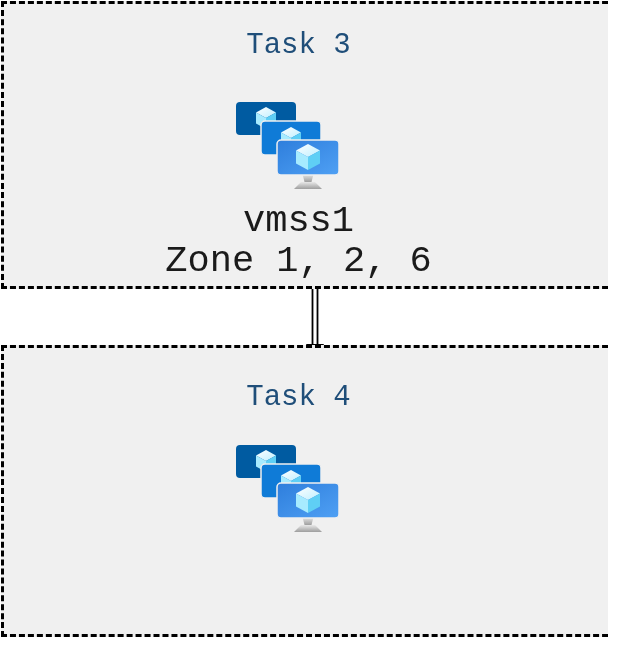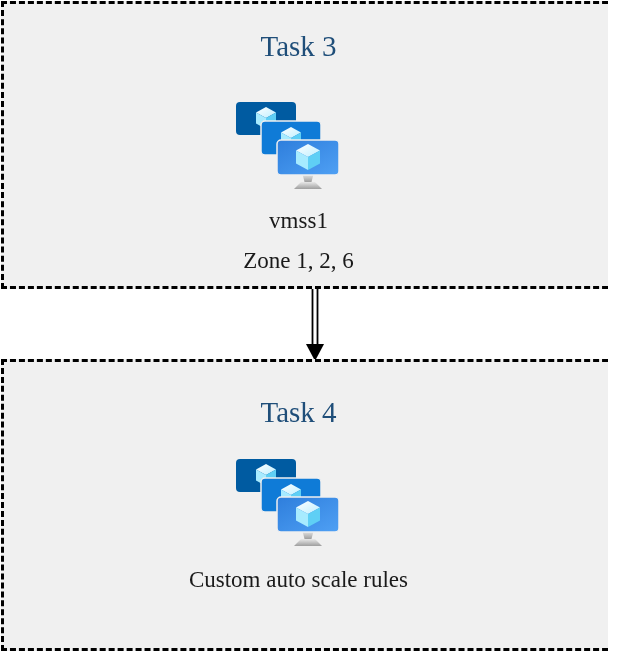--- a/index.html
+++ b/index.html
@@ -19,32 +19,32 @@
     --stand-2: #9e9e9e;
     --connector: #000000;
   }
   * { margin: 0; padding: 0; box-sizing: border-box; }
   html, body { background: #ffffff; }
   .canvas {
     position: relative;
     width: 608px;
     height: 654px;
     background: #ffffff;
-    font-family: Liberation Serif, serif;
+    font-family: Liberation Mono, monospace;
     overflow: hidden;
   }
   .task-box {
     position: absolute;
     left: 1px;
     width: 625px;
     background: var(--box-fill);
     border: 3px dashed var(--box-border);
   }
   .task-box.top { top: 1px; height: 288px; }
-  .task-box.bottom { top: 359px; height: 292px; }
+  .task-box.bottom { top: 345px; height: 292px; }
   .box-content {
     display: flex;
     flex-direction: column;
     align-items: center;
     transform: translateX(-15px);
     width: 100%;
     height: 100%;
   }
   .box-title {
     font-size: 29px;
@@ -57,21 +57,21 @@
   .task-box.bottom .box-title { margin-top: 32px; }
   .vmss-icon {
     display: block;
     width: 104px;
     height: 90px;
     transform: translateX(-12px);
   }
   .task-box.top .vmss-icon { margin-top: 37px; }
   .task-box.bottom .vmss-icon { margin-top: 28px; }
   .box-label {
-    font-size: 23px;
+    font-size: 37px;
     line-height: 40px;
     color: var(--body-text);
     text-align: center;
     white-space: nowrap;
   }
   .task-box.top .labels { margin-top: 10px; }
   .task-box.bottom .labels { margin-top: 12px; }
   .connector {
     position: absolute;
     left: 302px;
@@ -162,19 +162,16 @@
         <polygon class="cube-top" points="56,26 66,31.5 56,37 46,31.5"></polygon>
         <polygon class="cube-left" points="46,31.5 56,37 56,48 46,42.5"></polygon>
         <polygon class="cube-right" points="66,31.5 56,37 56,48 66,42.5"></polygon>
         <polygon class="stand" points="67.5,73 78.5,73 76.5,81 69.5,81"></polygon>
         <polygon class="stand" points="59,88 66,81 80,81 87,88"></polygon>
         <rect class="monitor-front" x="42" y="39" width="62" height="35" rx="4"></rect>
         <polygon class="cube-top" points="73,43 85,49.5 73,56 61,49.5"></polygon>
         <polygon class="cube-left" points="61,49.5 73,56 73,69 61,62.5"></polygon>
         <polygon class="cube-right" points="85,49.5 73,56 73,69 85,62.5"></polygon>
       </svg>
-      <div class="labels">
-        <div class="box-label">Custom auto scale rules</div>
-      </div>
     </div>
   </div>
 
 </div>
 
 </body></html>

